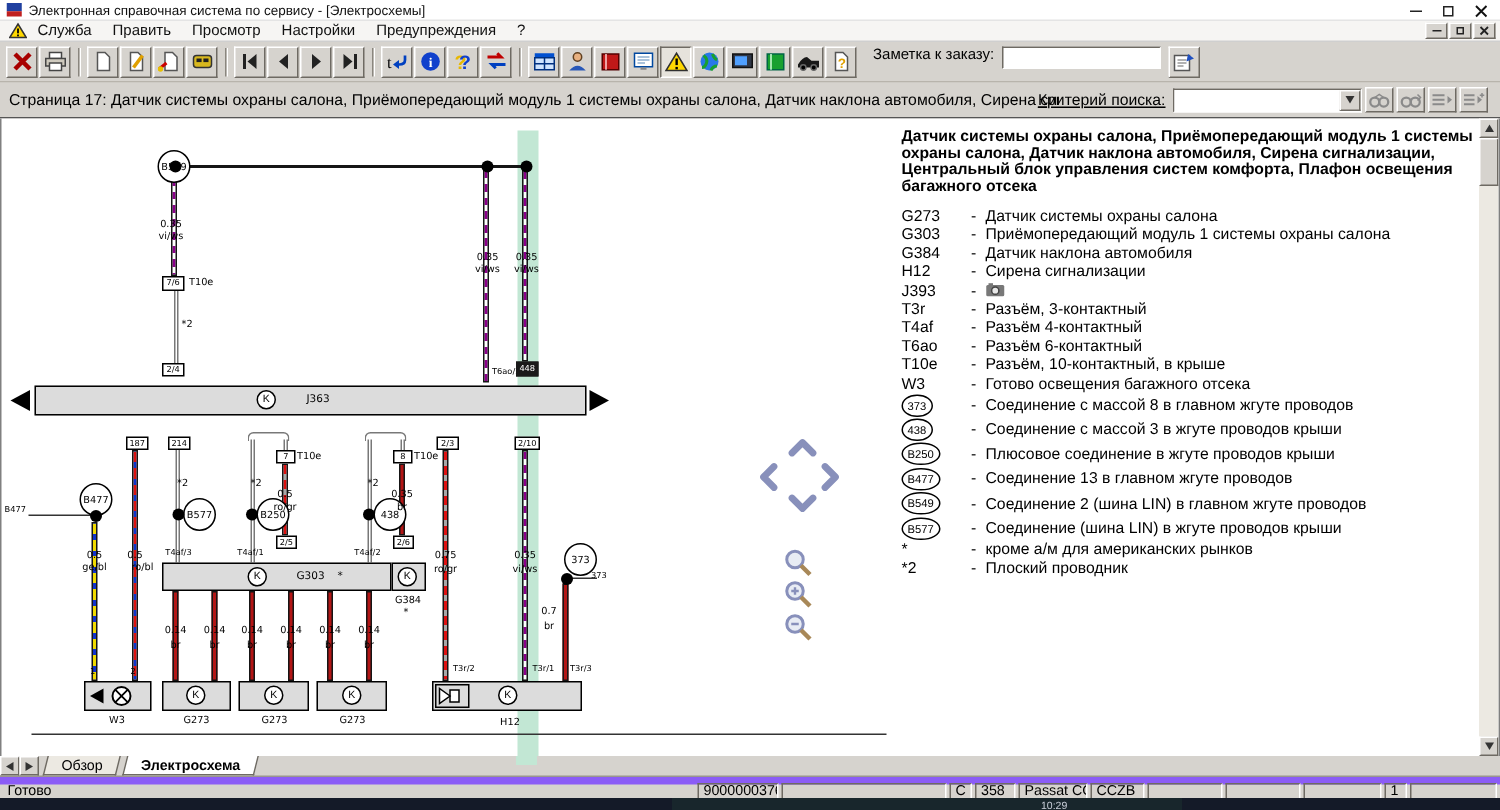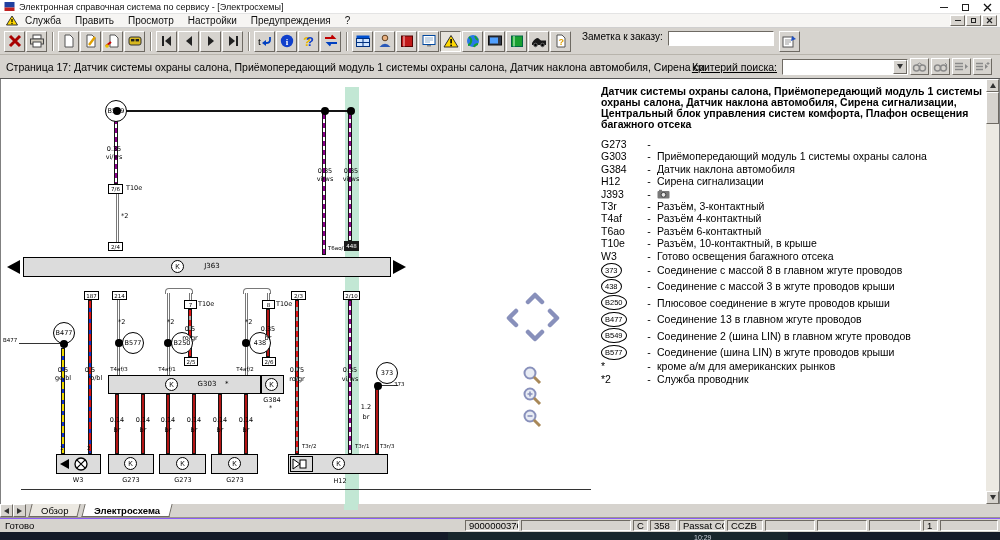--- a/index.html
+++ b/index.html
@@ -88,21 +88,21 @@
 
   
   .tabbar { position:relative; height:14px; background:#d6d3ce; display:flex; align-items:flex-start; border-bottom:1px solid #9a968e; }
   .tabnav { width:13px; height:13px; background:#d6d3ce; border:1px solid; border-color:#fff #6e6a63 #6e6a63 #fff; display:flex; align-items:center; justify-content:center; }
   .tab { height:13px; padding:0 10px; font-size:9.5px; display:flex; align-items:center; border:1px solid #6e6a63; border-top:none; background:#ece9e2; transform:skewX(-14deg); margin-left:4px; }
   .tab > span { transform:skewX(14deg); }
   .tab.active { background:#fff; font-weight:bold; }
   .tabgreen { position:absolute; left:344px; top:0; width:14px; height:6px; background:#c2e7d4; }
 
   
-  .status { height:14px; background:#d6d3ce; display:flex; align-items:center; font-size:9.5px; border-top:1px solid #8b5cf6;justify-content:center; }
+  .status { height:14px; background:#d6d3ce; display:flex; align-items:center; font-size:9.5px; border-top:5px solid #8b5cf6;justify-content:center; }
   .ready { padding-left:5px; flex:1; }
   .scell { height:11px; border:1px solid; border-color:#6e6a63 #fff #fff #6e6a63; margin-right:2px; padding:0 3px; display:flex; align-items:center; overflow:hidden; white-space:nowrap; }
 
   
   .taskbar { position:relative; height:8px; background:#141a28; overflow:hidden; }
   .tkblock { position:absolute; left:448px; top:0; width:340px; height:8px; background:#18262c; }
   .tktime { position:absolute; left:694px; top:2px; font-size:7px; color:#c8cdd8; }
 </style>
 </head>
 <body>
@@ -452,21 +452,21 @@
       <div class="w wv" style="left:347px;top:221px;height:154px"></div>
       <div class="dl" style="left:336px;top:288px;width:26px">0.35</div>
       <div class="dl" style="left:336px;top:297px;width:26px">vi/ws</div>
       <div class="pin" style="left:354px;top:364px">T3r/1</div>
 
       <div class="jcirc" style="left:375px;top:283px">373</div>
       <div class="dot" style="left:373px;top:303px"></div>
       <div class="hlt" style="left:377px;top:306px;width:20px"></div>
       <div class="pin" style="left:393px;top:302px">373</div>
       <div class="w wbr" style="left:374px;top:310px;height:65px"></div>
-      <div class="dl" style="left:357px;top:325px;width:16px">1.2</div>
+      <div class="dl" style="left:357px;top:325px;width:16px">0.7</div>
       <div class="dl" style="left:357px;top:335px;width:16px">br</div>
       <div class="pin" style="left:379px;top:364px">T3r/3</div>
 
       <div class="comp" style="left:107px;top:296px;width:153px;height:19px"></div>
       <div class="ksym" style="left:164px;top:299px">K</div>
       <div class="dl dl7" style="left:192px;top:302px;width:28px">G303</div>
       <div class="dl dl7" style="left:224px;top:302px">*</div>
       <div class="comp" style="left:260px;top:296px;width:23px;height:19px"></div>
       <div class="ksym" style="left:264px;top:299px">K</div>
       <div class="dl" style="left:258px;top:318px;width:26px">G384</div>
@@ -548,20 +548,21 @@
         <circle cx="8" cy="7" r="5.5" fill="#e8ecf4" stroke="#8890bb" stroke-width="2"></circle>
         <path d="M5.5 7h5" stroke="#8890bb" stroke-width="1.6"></path>
         <line x1="12" y1="11" x2="18" y2="17" stroke="#a88858" stroke-width="3"></line>
       </svg>
 
     <div class="legend">
       <div class="ltitle">Датчик системы охраны салона, Приёмопередающий модуль 1 системы охраны салона, Датчик наклона автомобиля, Сирена сигнализации, Центральный блок управления систем комфорта, Плафон освещения багажного отсека</div>
       <div class="lrow">
           <span class="lcode">G273</span>
           <span class="ldash">-</span>
+          <span class="ldesc">Датчик системы охраны салона</span>
         </div>
       <div class="lrow">
           <span class="lcode">G303</span>
           <span class="ldash">-</span>
           <span class="ldesc">Приёмопередающий модуль 1 системы охраны салона</span>
         </div>
       <div class="lrow">
           <span class="lcode">G384</span>
           <span class="ldash">-</span>
           <span class="ldesc">Датчик наклона автомобиля</span>
@@ -636,21 +637,21 @@
           <span class="ldesc">Соединение (шина LIN) в жгуте проводов крыши</span>
         </div>
       <div class="lrow">
           <span class="lcode">*</span>
           <span class="ldash">-</span>
           <span class="ldesc">кроме а/м для американских рынков</span>
         </div>
       <div class="lrow">
           <span class="lcode">*2</span>
           <span class="ldash">-</span>
-          <span class="ldesc">Служба проводник</span>
+          <span class="ldesc">Плоский проводник</span>
         </div>
     </div>
 
     <div class="vscroll">
       <div class="sarrow" style="top:0">
           <div class="tri-up"></div>
         </div>
       <div class="sthumb"></div>
       <div class="sarrow" style="bottom:0">
           <div class="tri-dn"></div>

